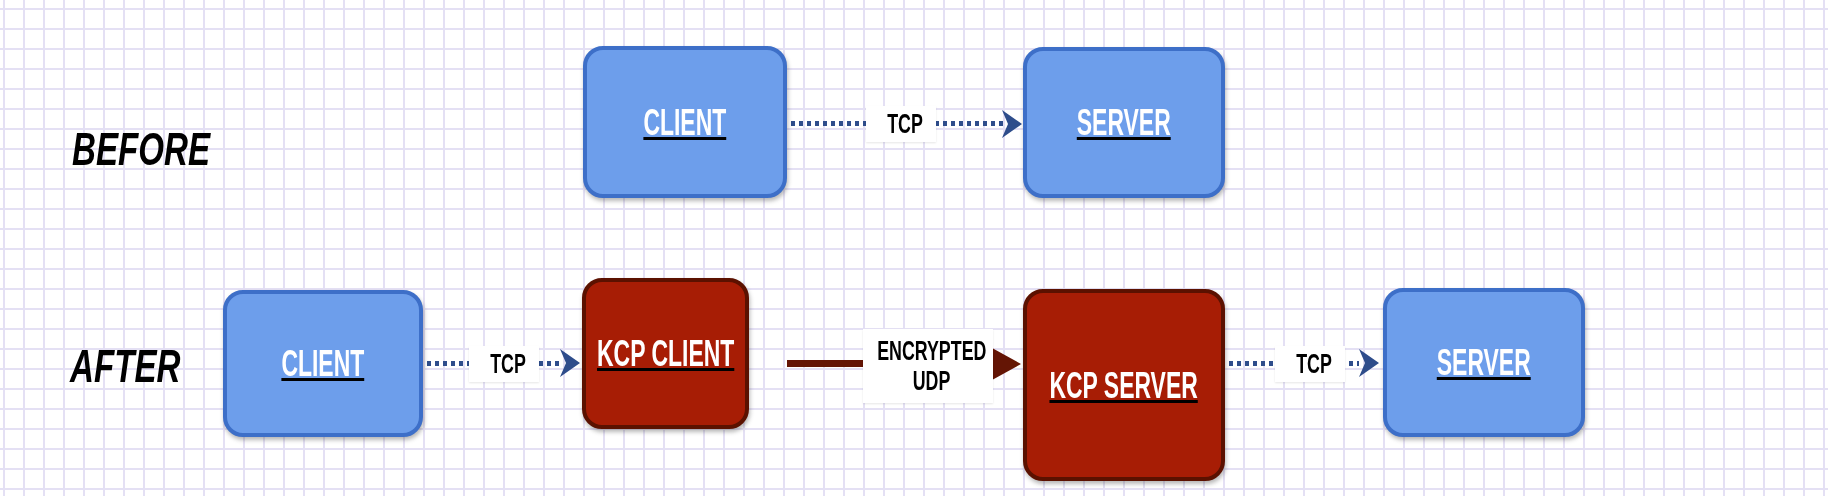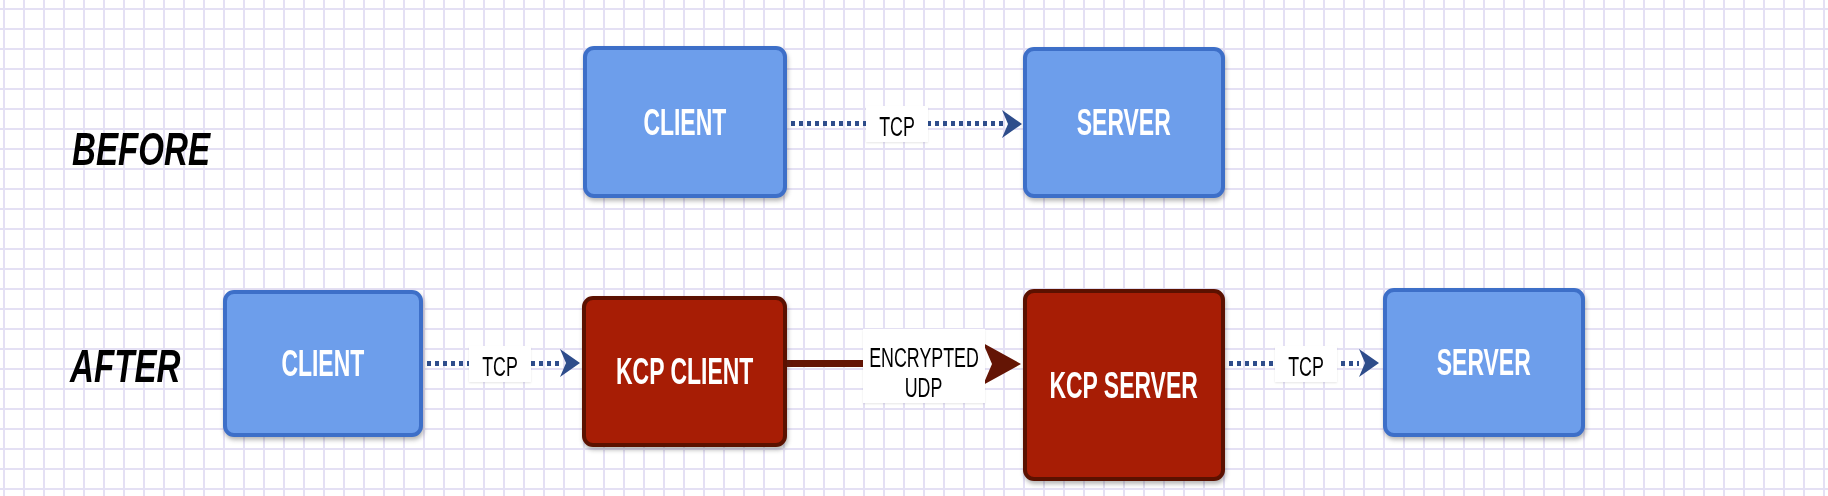--- a/index.html
+++ b/index.html
@@ -18,23 +18,24 @@
     position:absolute;
     color:var(--label-text);
     font-weight:bold;font-style:italic;
     font-size:46px;line-height:46px;
     transform:scaleX(0.72);
     transform-origin:left center;
     white-space:nowrap;
   }
   .node{
     position:absolute;box-sizing:border-box;
-    border-radius:11px;border:4px solid;
+    border-radius:20px;border:4px solid;
     display:flex;align-items:center;justify-content:center;
     box-shadow:1px 3px 4px rgba(50,50,50,0.35);
+    text-decoration:underline;
   }
   .node.blue{background:var(--node-blue-fill);border-color:var(--node-blue-border);}
   .node.red{background:var(--node-red-fill);border-color:var(--node-red-border);}
   .node-text{
     color:var(--node-text);
     font-weight:bold;font-size:37px;line-height:37px;
     transform:scaleX(0.62);
     white-space:nowrap;
   }
   .dotline{
@@ -43,24 +44,25 @@
   }
   .solidline{
     position:absolute;height:7px;
     background:var(--udp-arrow);
   }
   .arrowhead{position:absolute;display:block;}
   .arrowhead.small{color:var(--tcp-arrow);}
   .arrowhead.big{color:var(--udp-arrow);}
   .link-label{
     position:absolute;background:#ffffff;
-    display:flex;flex-direction:column;align-items:center;justify-content:flex-end;
-    color:var(--label-text);font-weight:normal;
+    display:flex;flex-direction:column;align-items:center;justify-content:center;
+    color:var(--label-text);font-weight:bold;
     box-shadow:0 1px 2px rgba(0,0,0,0.10);
     text-align:center;
+    padding-left:8px;
   }
   .link-text{
     font-size:27px;line-height:30px;
     transform:scaleX(0.66);
     white-space:nowrap;
   }
 </style>
 </head>
 <body>
 
@@ -116,21 +118,21 @@
   </div>
 
   <svg class="arrowhead small" style="left:1359px;top:349px;" width="20" height="28" viewBox="0 0 20 28">
     <polygon points="0,0 20,14 0,28 6,14" fill="currentColor"></polygon>
   </svg>
 
   <div class="node blue" style="left:223px;top:290px;width:200px;height:147px;">
     <span class="node-text">CLIENT</span>
   </div>
 
-  <div class="node red" style="left:582px;top:296px;width:205px;height:151px;">
+  <div class="node red" style="left:582px;top:278px;width:167px;height:151px;">
     <span class="node-text">KCP CLIENT</span>
   </div>
 
   <div class="node red" style="left:1023px;top:289px;width:202px;height:192px;">
     <span class="node-text">KCP SERVER</span>
   </div>
 
   <div class="node blue" style="left:1383px;top:288px;width:202px;height:149px;">
     <span class="node-text">SERVER</span>
   </div>

